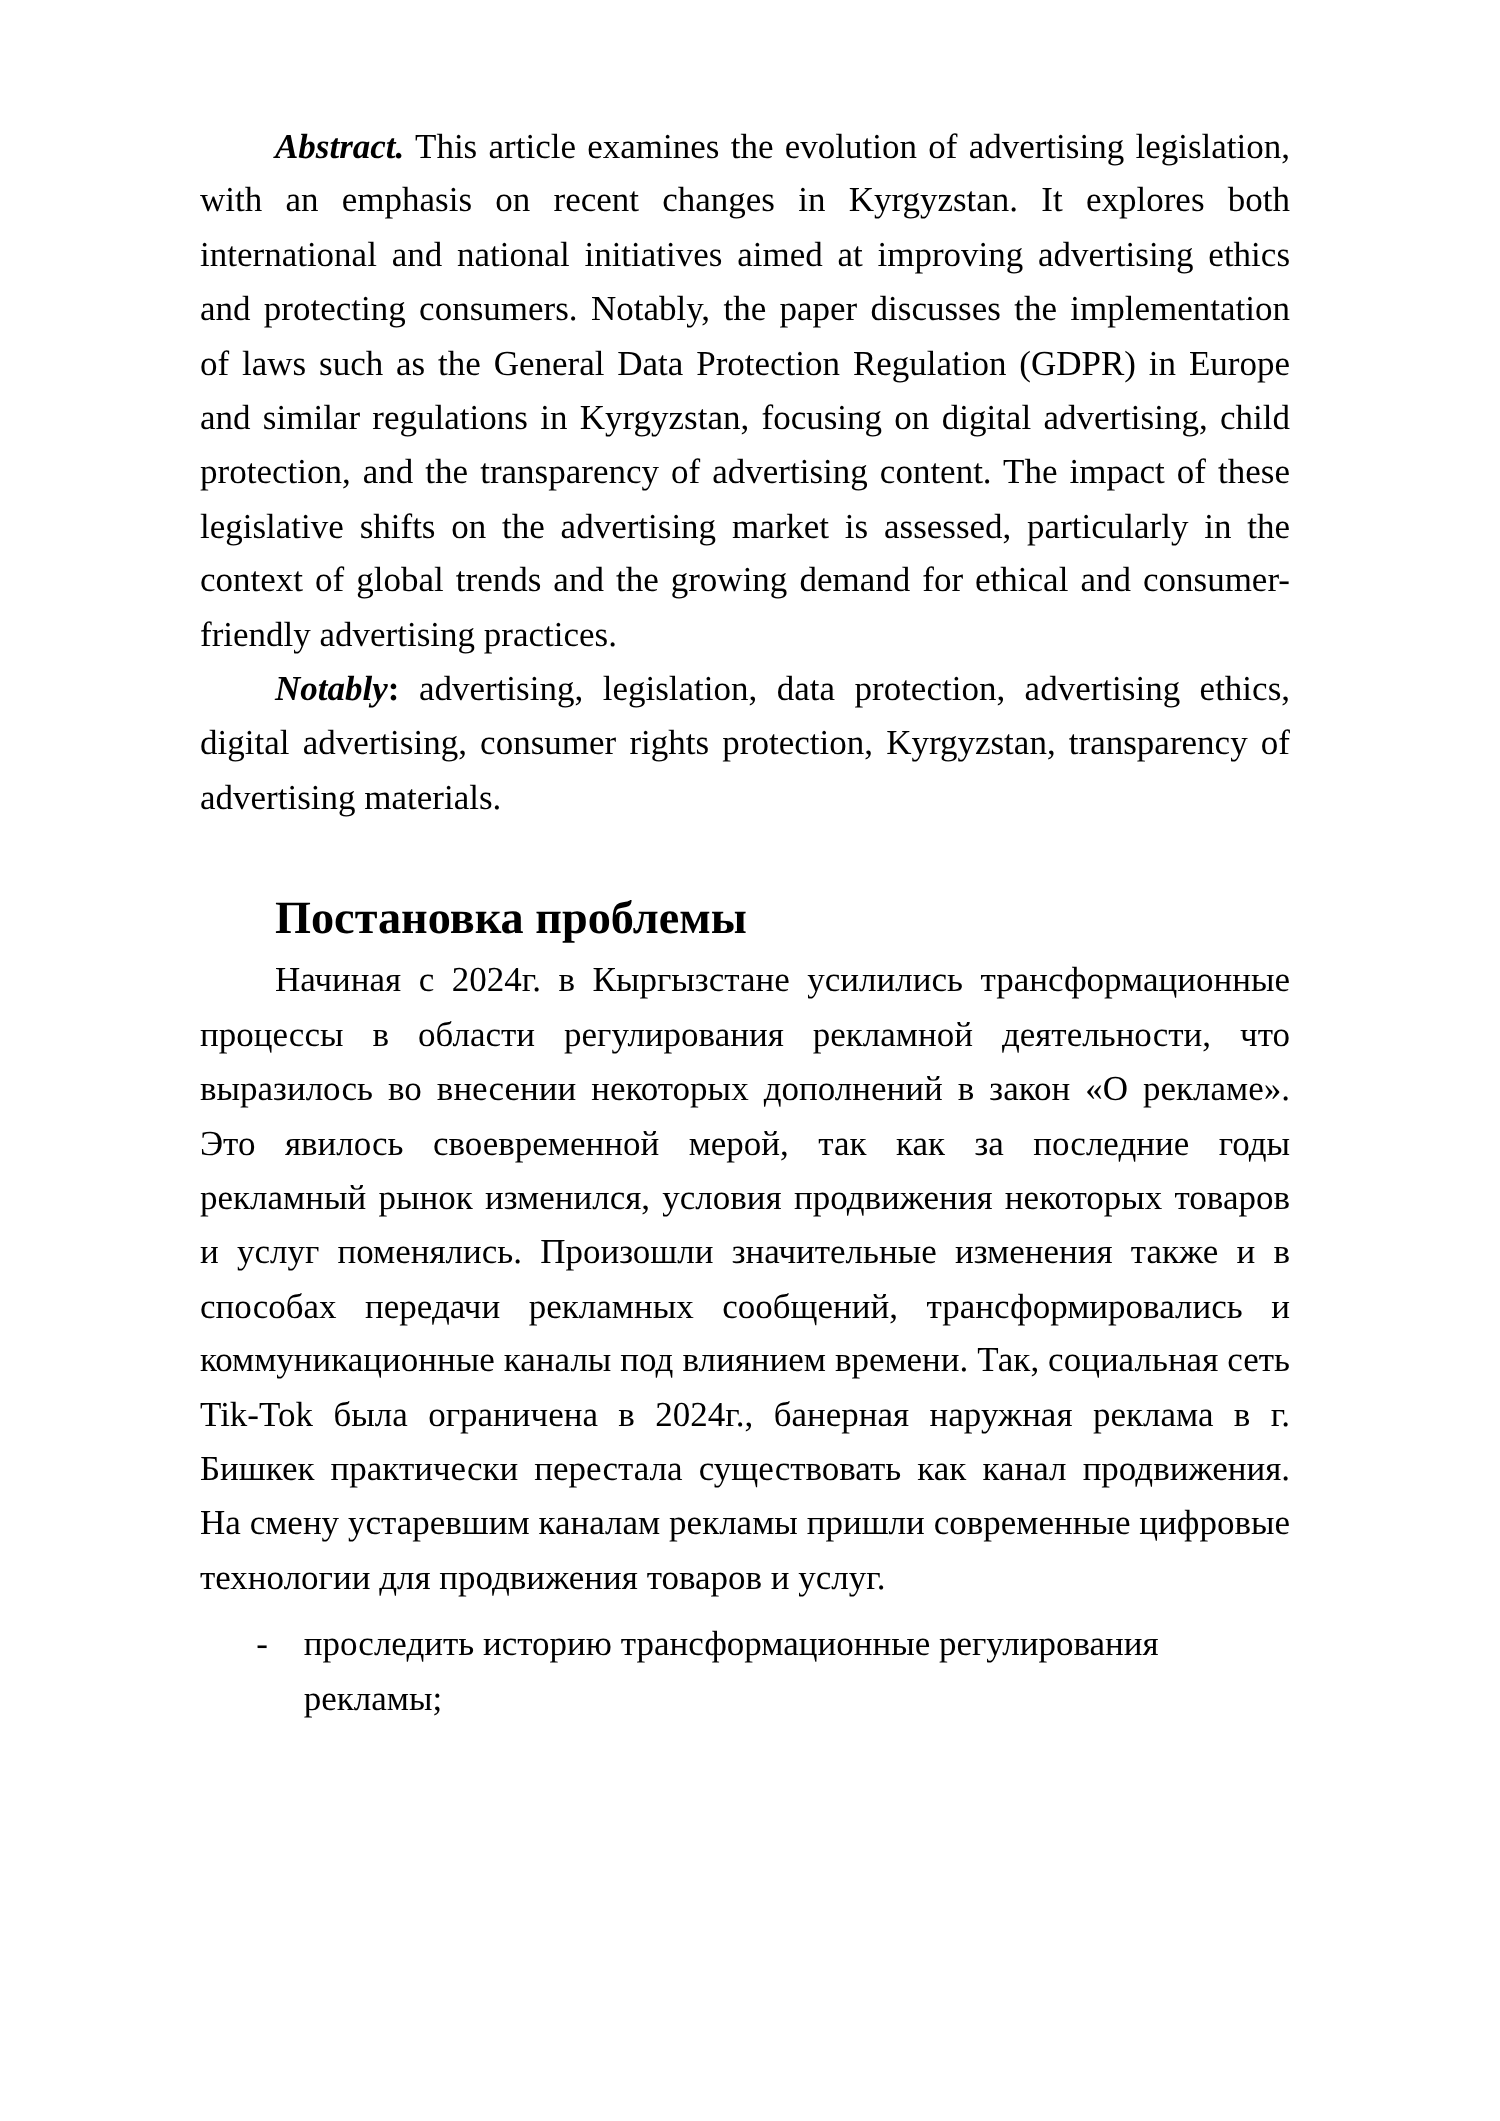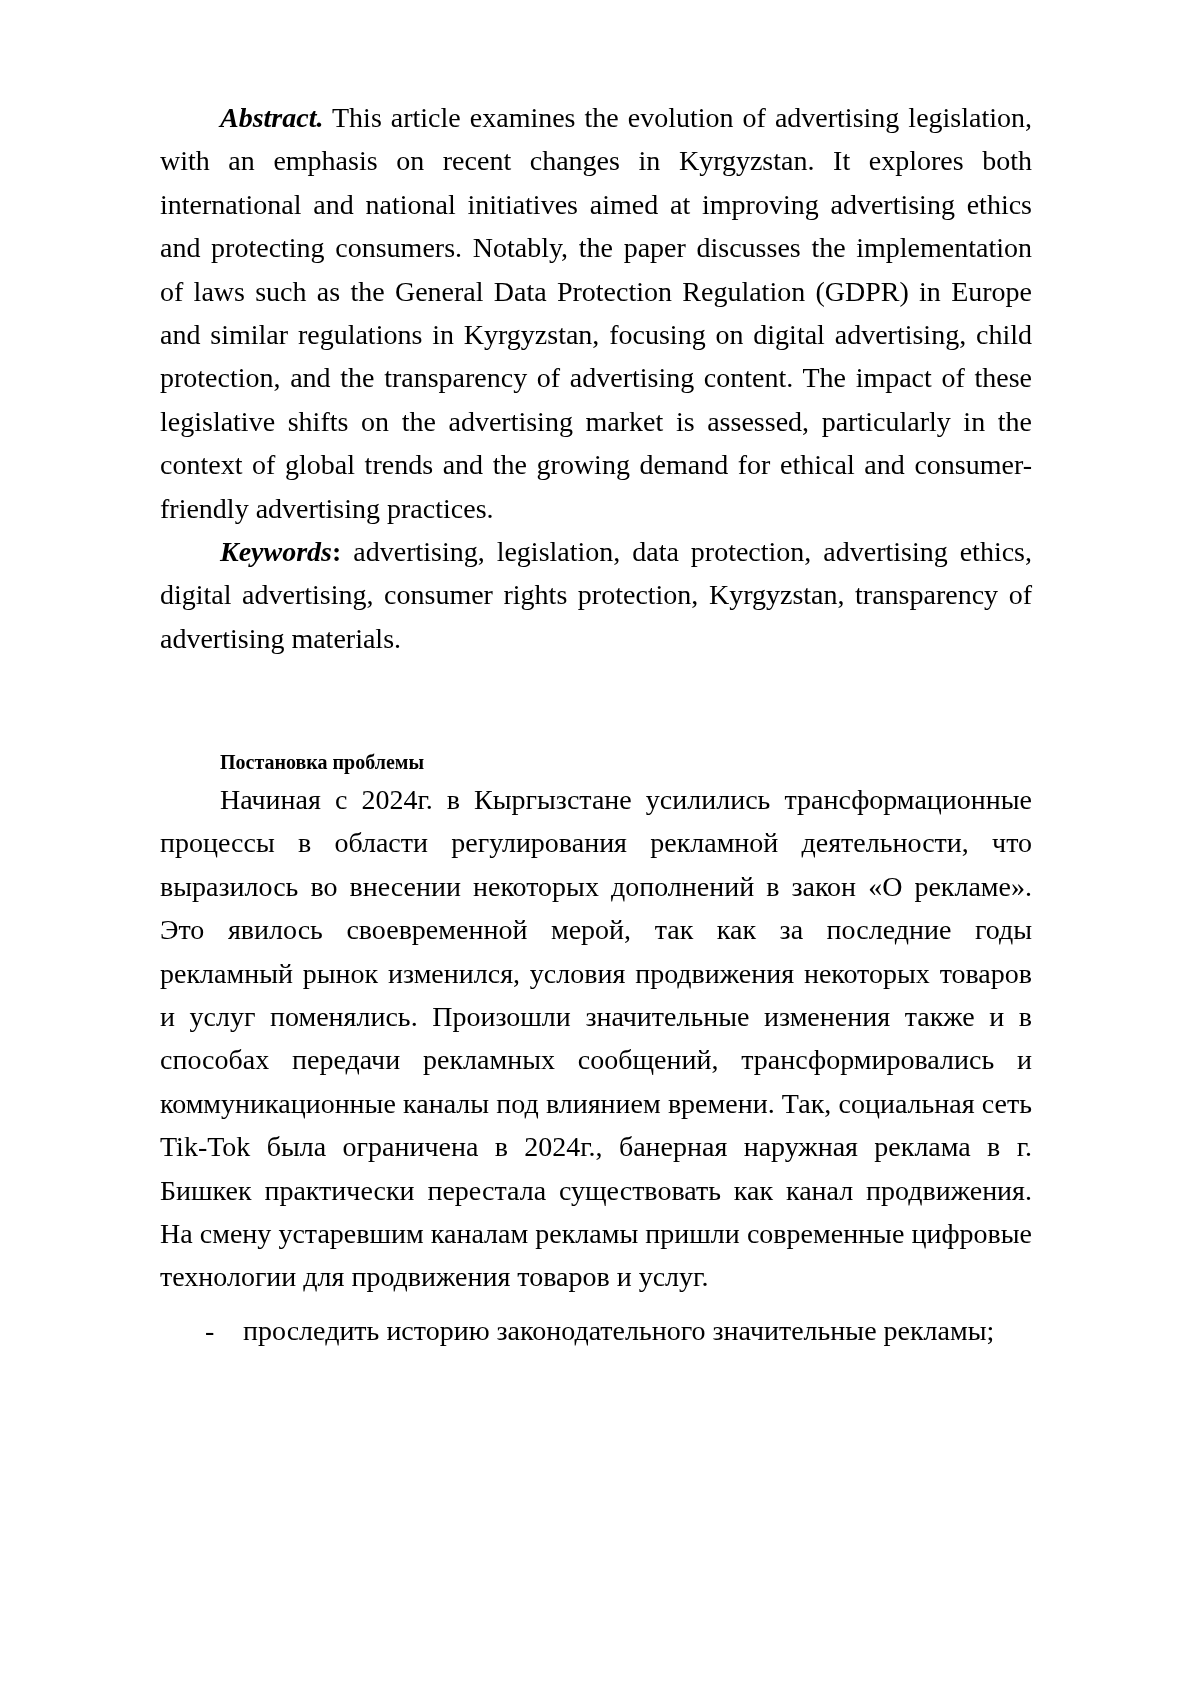--- a/index.html
+++ b/index.html
@@ -26,22 +26,22 @@
     text-indent: 60px;
   }
   .bi {
     font-weight: bold;
     font-style: italic;
   }
   .b {
     font-weight: bold;
   }
   h2.section-heading {
-    margin: 87px 0 0 60px;
-    font-size: 20px;
+    margin: 46px 0 0 60px;
+    font-size: 37px;
     font-weight: bold;
     line-height: 1.55;
   }
   .task-list {
     margin-top: 10px;
   }
   .list-item {
     display: flex;
     padding-left: 45px;
   }
@@ -53,27 +53,27 @@
     flex: 1;
   }
 </style>
 </head>
 <body>
 
 <div class="page">
 
   <p class="body-par"><span class="bi">Abstract.</span> <span>This article examines the evolution of advertising legislation, with an emphasis on recent changes in Kyrgyzstan. It explores both international and national initiatives aimed at improving advertising ethics and protecting consumers. Notably, the paper discusses the implementation of laws such as the General Data Protection Regulation (GDPR) in Europe and similar regulations in Kyrgyzstan, focusing on digital advertising, child protection, and the transparency of advertising content. The impact of these legislative shifts on the advertising market is assessed, particularly in the context of global trends and the growing demand for ethical and consumer-friendly advertising practices.</span></p>
 
-  <p class="body-par"><span class="bi">Keywords</span><span class="b">:</span> <span>advertising, legislation, data protection, advertising ethics, digital advertising, consumer rights protection, Kyrgyzstan, transparency of advertising materials.</span></p>
+  <p class="body-par"><span class="bi">Notably</span><span class="b">:</span> <span>advertising, legislation, data protection, advertising ethics, digital advertising, consumer rights protection, Kyrgyzstan, transparency of advertising materials.</span></p>
 
   <h2 class="section-heading">Постановка проблемы</h2>
 
   <p class="body-par">Начиная с 2024г. в Кыргызстане усилились трансформационные процессы в области регулирования рекламной деятельности, что выразилось во внесении некоторых дополнений в закон «О рекламе». Это явилось своевременной мерой, так как за последние годы рекламный рынок изменился, условия продвижения некоторых товаров и услуг поменялись. Произошли значительные изменения также и в способах передачи рекламных сообщений, трансформировались и коммуникационные каналы под влиянием времени. Так, социальная сеть Tik-Tok была ограничена в 2024г., банерная наружная реклама в г. Бишкек практически перестала существовать как канал продвижения. На смену устаревшим каналам рекламы пришли современные цифровые технологии для продвижения товаров и услуг.</p>
 
 
   <div class="task-list">
     <div class="list-item">
       <span class="list-marker">-</span>
-      <span class="list-text">проследить историю законодательного значительные рекламы;</span>
+      <span class="list-text">проследить историю трансформационные регулирования рекламы;</span>
     </div>
   </div>
 
 </div>
 
 </body></html>

